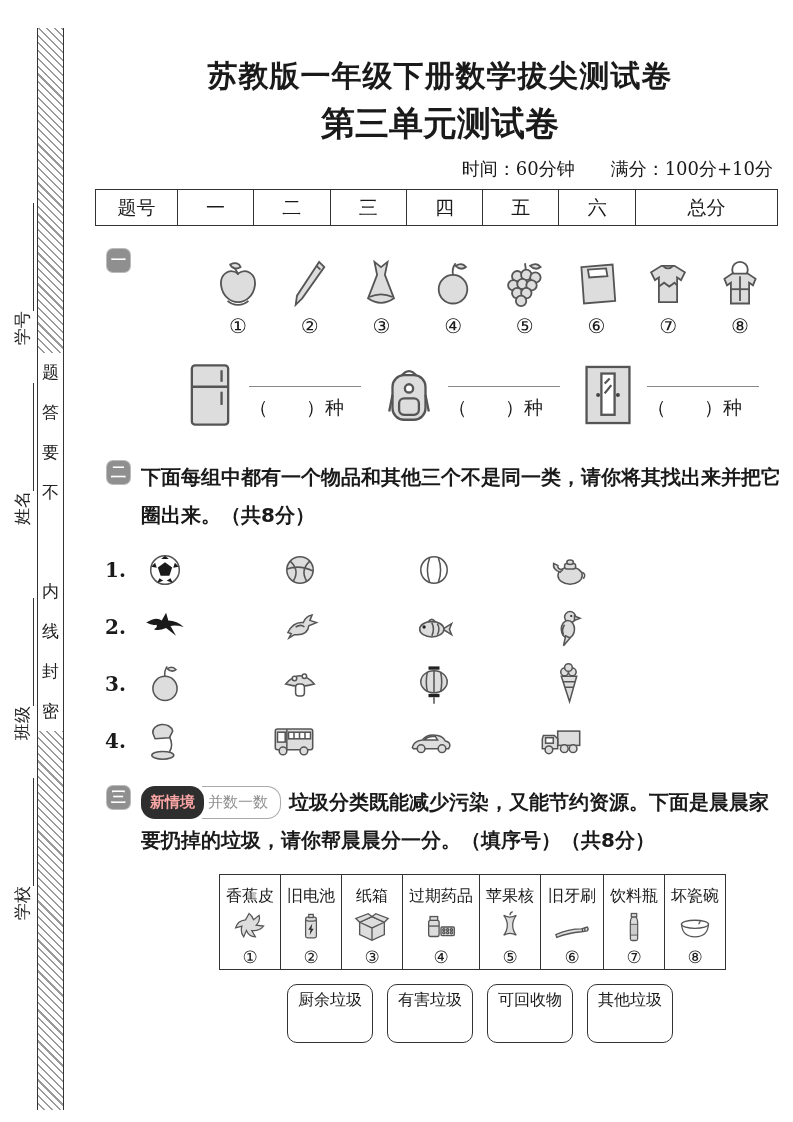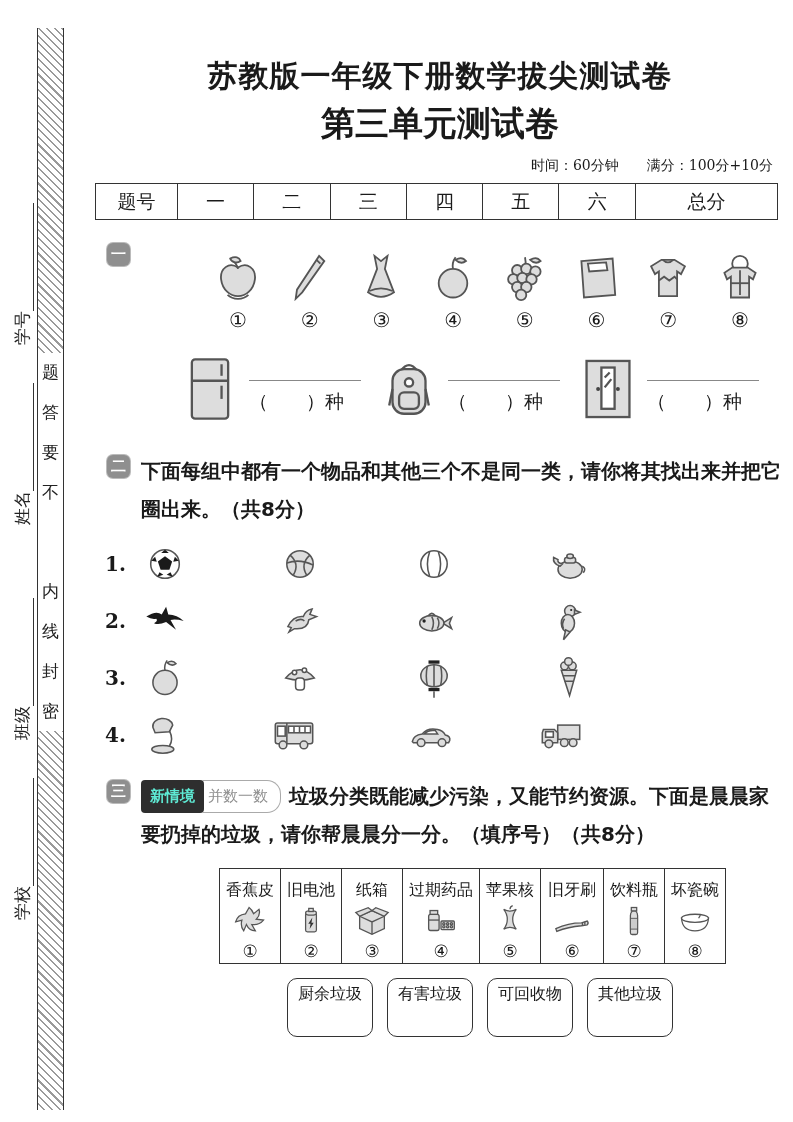--- a/index.html
+++ b/index.html
@@ -19,34 +19,34 @@
   .hatch.bot{flex:1;}
   .sealtext{display:flex;flex-direction:column;align-items:center;gap:17px;
             padding:8px 0;font-family:"DejaVu Serif",serif;font-size:17px;color:#222;}
   .sealtext .midgap{height:42px;}
   
   .content{margin-left:95px;margin-right:8px;}
   .title{margin-top:56px;text-align:center;font-size:30px;font-weight:bold;
          font-family:"DejaVu Serif",serif;letter-spacing:1px;}
   .subtitle{text-align:center;font-size:34px;font-weight:bold;
             font-family:Liberation Mono, monospace;margin-top:4px;}
-  .meta{text-align:right;font-size:14px;font-family:"DejaVu Serif",serif;
+  .meta{text-align:right;font-size:18px;font-family:"DejaVu Serif",serif;
         margin:10px 12px 8px 0;}
   table.score{width:99%;border-collapse:collapse;font-family:"DejaVu Serif",serif;
               font-size:19px;}
   table.score td{border:1.6px solid #333;height:33px;text-align:center;}
   table.score td.c0{width:12%;text-align:center;}
   
   .section{position:relative;padding-left:46px;margin-top:20px;}
   .sec-badge{position:absolute;left:12px;top:3px;width:23px;height:23px;background:#8f8f8f;
              color:#fff;border-radius:6px;font-size:15px;line-height:23px;text-align:center;
              font-weight:bold;box-shadow:0 0 0 1px #bbb;}
   .sec-title{font-size:20px;font-weight:bold;line-height:1.92;}
-  .ctx-badge{display:inline-block;background:#2e2e2e;color:#5eead4;font-size:15px;
-             font-weight:bold;border-radius:4px;padding:2px 9px;margin-right:-2px;
+  .ctx-badge{display:inline-block;background:#2e2e2e;color:#fca5a5;font-size:15px;
+             font-weight:bold;border-radius:14px;padding:2px 9px;margin-right:-2px;
              vertical-align:2px;}
   .ctx-tag{display:inline-block;color:#8d8d8d;font-size:15px;font-weight:normal;
            font-family:"DejaVu Serif",serif;border:1.4px solid #aaa;border-left:none;
            border-radius:0 14px 14px 0;padding:1px 12px 1px 6px;margin-right:8px;
            vertical-align:2px;}
   
   .s1-items{display:flex;justify-content:space-between;padding:10px 14px 0 66px;}
   .s1-item{width:62px;text-align:center;}
   .s1-item .icon{display:block;width:52px;height:56px;margin:0 auto;}
   .s1-item .cnum{font-size:20px;font-family:"DejaVu Serif",serif;margin-top:2px;}

